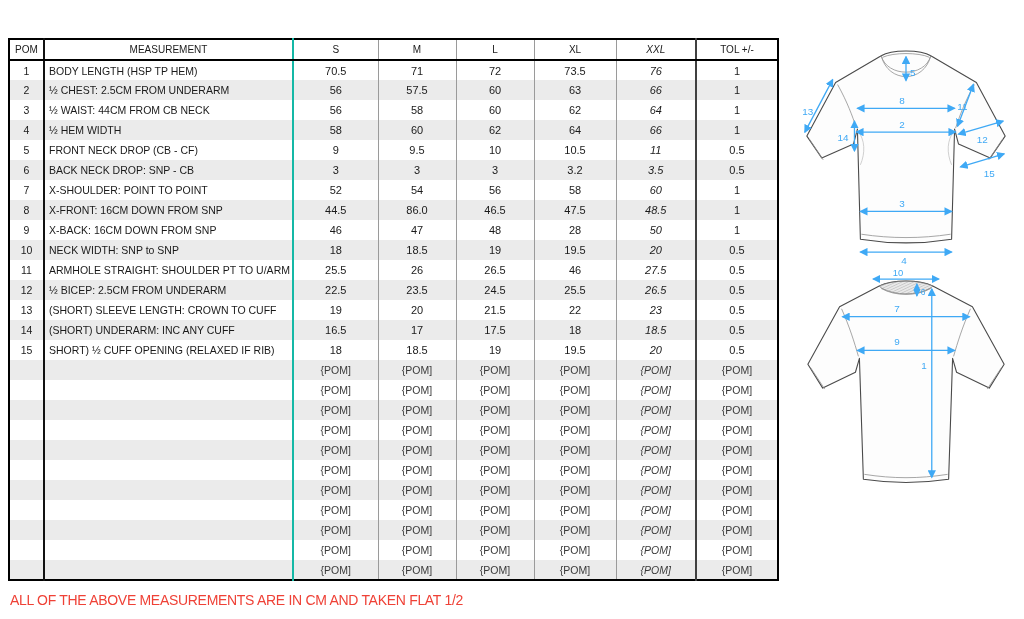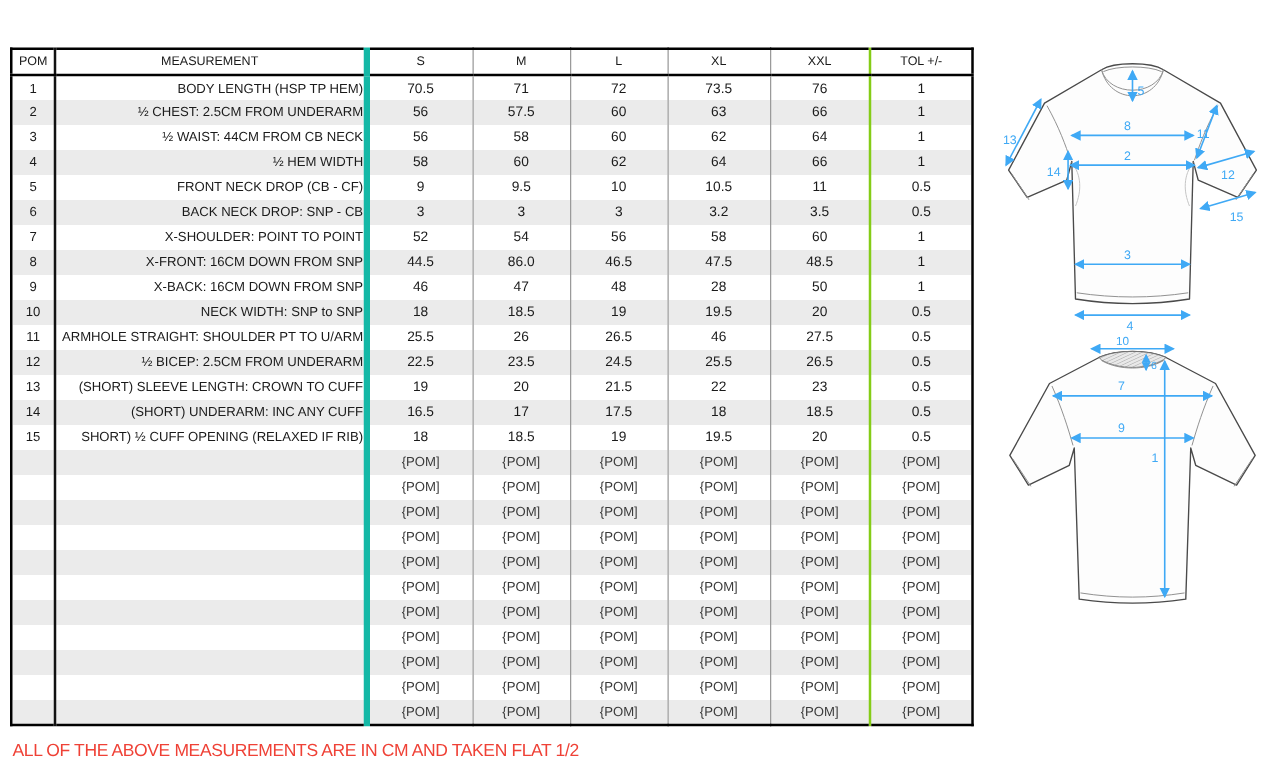--- a/index.html
+++ b/index.html
@@ -16,32 +16,32 @@
     border:2px solid #000; background:#fff;
   }
   table.spec th {
     height:21px; font-size:10px; font-weight:400; text-align:center;
     border-bottom:2px solid #000; color:#1a1a1a; background:#fff;border-radius:10px;
   }
   table.spec td {
     height:20px; font-size:11px; text-align:center; color:#1a1a1a;
     white-space:nowrap; overflow:hidden;
   }
-  table.spec td.meas { text-align:right; padding-left:4px; font-size:10.5px; }
+  table.spec td.meas { text-align:left; padding-left:4px; font-size:10.5px; }
   table.spec td.pomn { font-size:10.5px; }
   table.spec td.ph   { font-size:10.5px; color:#3a3a3a; }
   table.spec tbody tr:nth-child(even) { background:#EBEBEB; }
   
   table.spec th:nth-child(1), table.spec td:nth-child(1) { border-right:2px solid #111; }
-  table.spec th:nth-child(2), table.spec td:nth-child(2) { border-right:5px solid #14b8a6;margin-top:39px; }
+  table.spec th:nth-child(2), table.spec td:nth-child(2) { border-right:2px solid #14b8a6;margin-top:39px; }
   table.spec th:nth-child(3), table.spec td:nth-child(3),
   table.spec th:nth-child(4), table.spec td:nth-child(4),
   table.spec th:nth-child(5), table.spec td:nth-child(5),
   table.spec th:nth-child(6), table.spec td:nth-child(6) { border-right:1px solid #9a9a9a; }
-  table.spec th:nth-child(7), table.spec td:nth-child(7) { border-right:2px solid #84cc16; }
+  table.spec th:nth-child(7), table.spec td:nth-child(7) { border-right:2px solid #404040;font-style:italic; }
 
   
   .note {
     position:absolute; left:10px; top:592px;
     font-size:14px; letter-spacing:-0.3px; color:#EF4136; font-weight:400;
   }
 
   
   .diag { position:absolute; }
   .diag text { font-family:"Liberation Sans", sans-serif; fill:#3FA9F5; }

